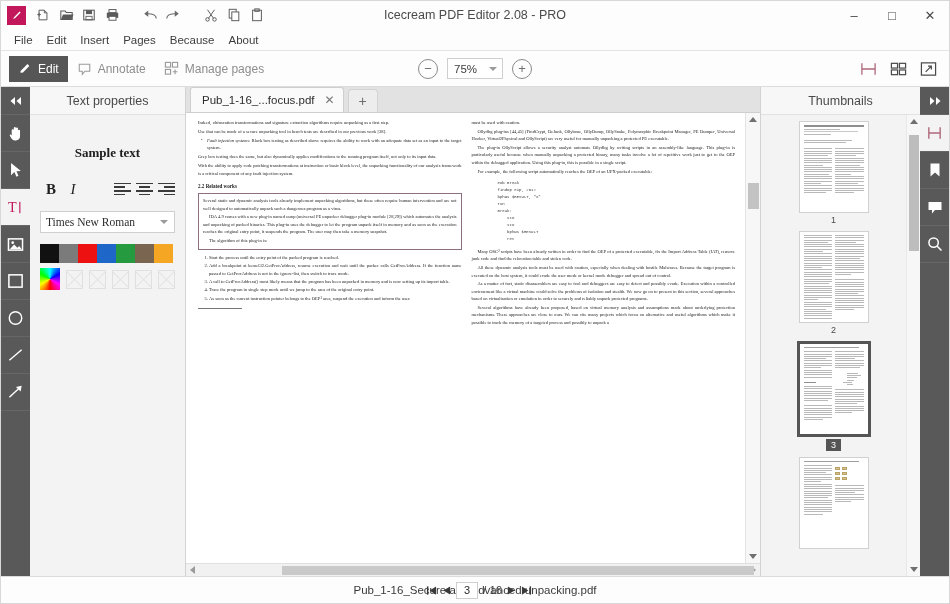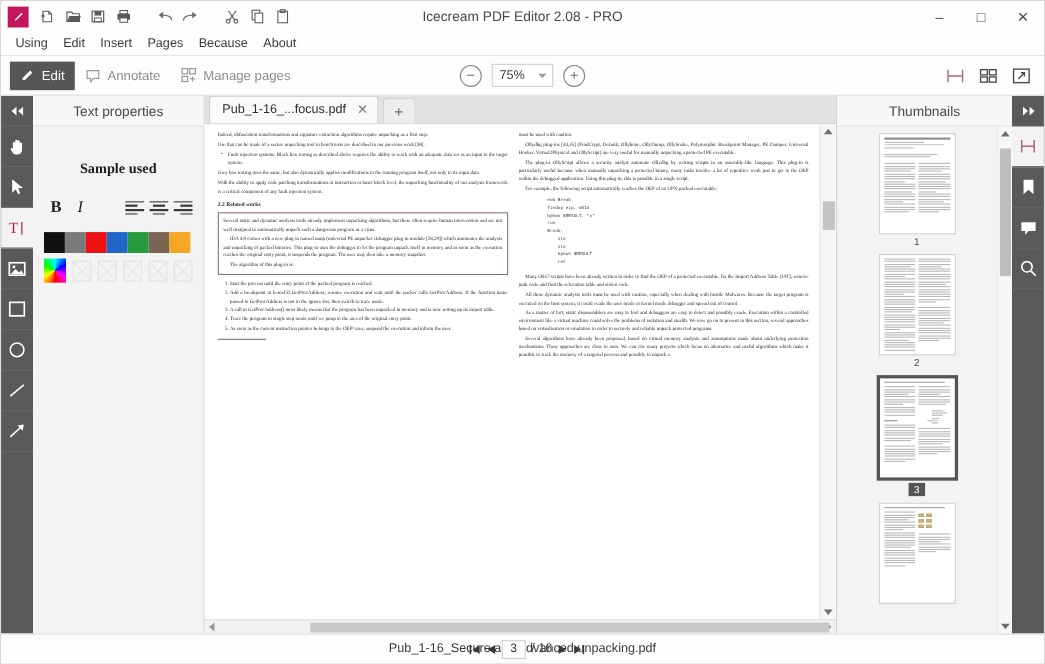--- a/index.html
+++ b/index.html
@@ -524,21 +524,21 @@
     </div>
     <div class="title-text">Icecream PDF Editor 2.08 - PRO</div>
     <div class="win-ctrls">
       <div class="win-btn">–</div>
       <div class="win-btn">□</div>
       <div class="win-btn close">✕</div>
     </div>
   </div>
 
   <div class="menubar">
-    <div class="menu-item">Using</div>
+    <div class="menu-item">File</div>
     <div class="menu-item">Edit</div>
     <div class="menu-item">Insert</div>
     <div class="menu-item">Pages</div>
     <div class="menu-item">Because</div>
     <div class="menu-item">About</div>
   </div>
 
   <div class="modebar">
     <div class="mode-btn active">
       <span>
@@ -650,21 +650,21 @@
         <svg width="17" height="16" viewBox="0 0 18 16">
             <path d="M2.5 13.5 L14.5 2.5" stroke="#ffffff" stroke-width="1.5"></path>
             <path d="M15.5 1.5 L9.5 2.6 L14.4 7.5 Z" fill="#ffffff"></path>
           </svg>
       </div>
     </div>
 
     <div class="props">
       <div class="props-title">Text properties</div>
       <div class="props-body">
-        <div class="sample-text">Sample used</div>
+        <div class="sample-text">Sample text</div>
 
 
         <div class="bi-row">
           <div class="bi">B</div>
           <div class="bi it">I</div>
           <div class="align-grp">
             <div class="align-ic">
               <i style="width:100%"></i>
                 <i style="width:64%"></i>
                 <i style="width:100%"></i>
@@ -678,20 +678,24 @@
             </div>
             <div class="align-ic">
               <i style="width:100%"></i>
                 <i style="width:64%;margin-left:auto"></i>
                 <i style="width:100%"></i>
                 <i style="width:64%;margin-left:auto"></i>
             </div>
           </div>
         </div>
 
+        <div class="font-box">
+          <span>Times New Roman</span>
+          <span class="caret"></span>
+        </div>
 
         <div class="swatches">
           <div class="sw" style="background:#111111"></div>
           <div class="sw" style="background:#7b7b7b"></div>
           <div class="sw" style="background:#ee1111"></div>
           <div class="sw" style="background:#1e66c8"></div>
           <div class="sw" style="background:#269a3e"></div>
           <div class="sw" style="background:#7a6550"></div>
           <div class="sw" style="background:#f5a623"></div>
         </div>

